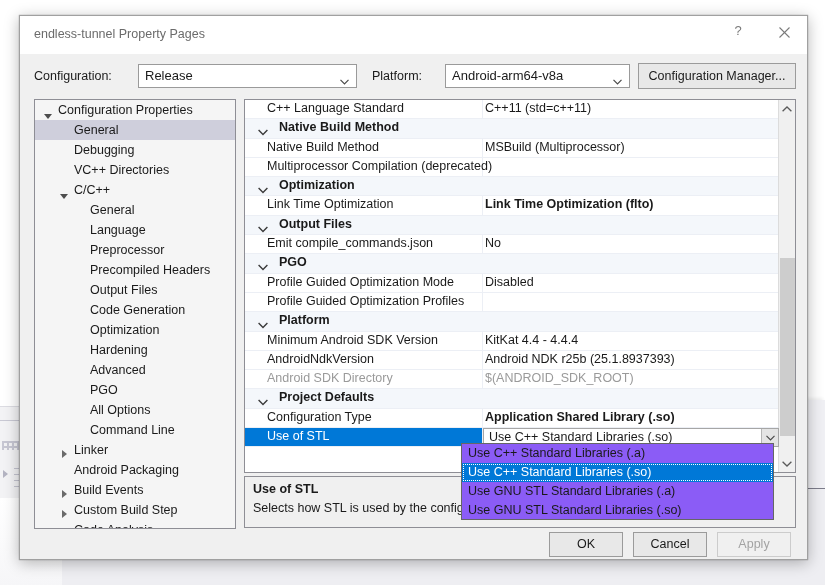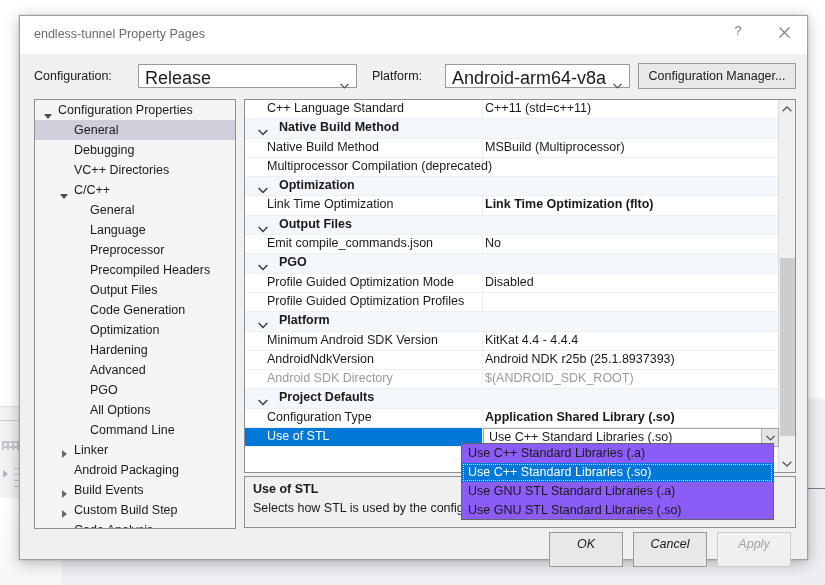--- a/index.html
+++ b/index.html
@@ -139,21 +139,21 @@
   #lbl-config { left: 14px; }
   #lbl-platform { left: 352px; }
 
   .combo {
     position: absolute;
     top: 10px;
     height: 24px;
     background: #ffffff;
     border: 1px solid #9a9a9a;
     box-sizing: border-box;
-    font-size: 18px;
+    font-size: 13px;
     color: #1a1a1a;
     cursor: default;
   }
   .combo .cv {
     position: absolute;
     left: 6px; top: 3px;
     white-space: nowrap;
   }
   .combo .caret {
     position: absolute;
@@ -403,30 +403,29 @@
     width: 540px;
     font-size: 12.5px;
     color: #1a1a1a;
     white-space: nowrap;
   }
 
   
   .fbtn {
     position: absolute;
     top: 516px;
-    width: 74px; height: 35px;
+    width: 74px; height: 25px;
     background: #e8e8e8;
     border: 1px solid #9b9b9b;
     box-sizing: border-box;
     font-size: 12.5px;
     color: #1a1a1a;
     line-height: 23px;
     text-align: center;
     cursor: default;
-    font-style: italic;
   }
   .fbtn.disabled {
     color: #a3a3a3;
     background: #f0f0f0;
     border-color: #cccccc;
   }
   #btn-ok { left: 529px; }
   #btn-cancel { left: 613px; }
   #btn-apply { left: 697px; }
 </style>

